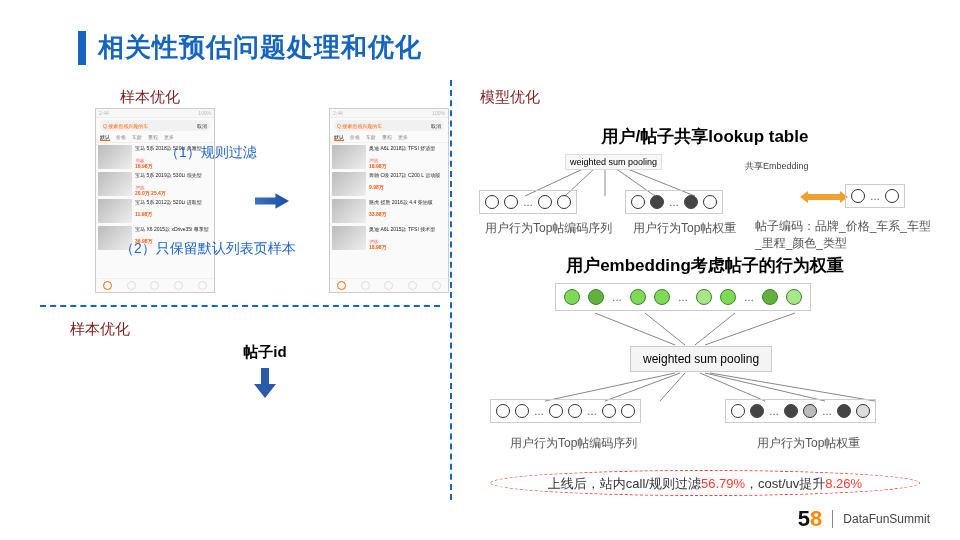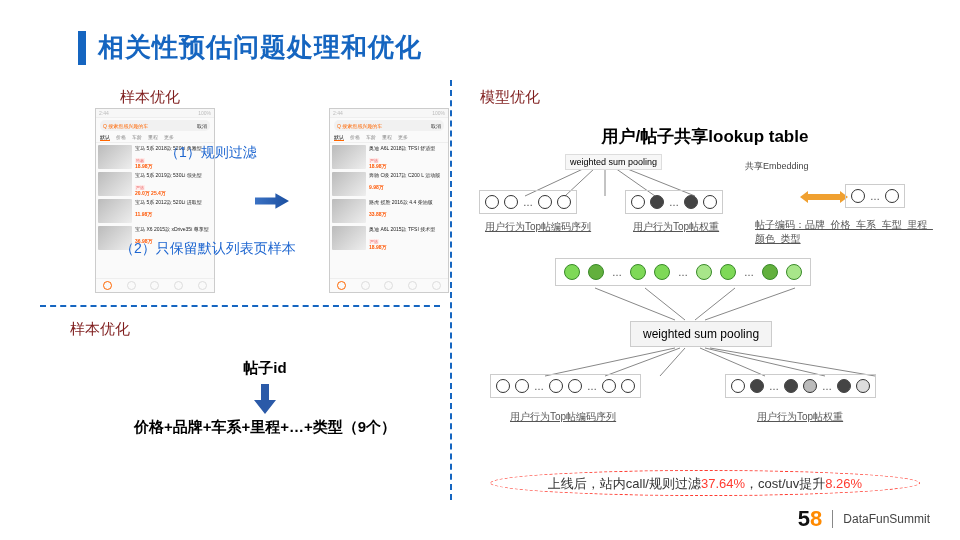--- a/index.html
+++ b/index.html
@@ -27,34 +27,34 @@
   .phone .row .info .t { font-size:5px; color:#222; line-height:6px; height:12px; overflow:hidden;}
   .phone .row .info .tags span{ background:#ffeceb; color:#e66; font-size:4px; padding:0 1px; margin-right:1px;}
   .phone .row .info .price{ color:#ff5500; font-size:5px; font-weight:bold;}
   .phone .bottom { height:14px; border-top:1px solid #eee; display:flex; justify-content:space-around; align-items:center;}
   .phone .bottom span{ width:9px; height:9px; border-radius:50%; border:1px solid #ddd;}
   .phone .bottom span.active{ border-color:#ff6600;}
   .arrow-right { width: 34px; height: 24px; display:flex; align-items:center; justify-content:center; }
   .arrow-right svg{ width:34px; height:20px;}
   .annot { position:absolute; font-size:14px; color:#1e66d0; font-weight:400; white-space:nowrap;}
   
-  .cold { position:absolute; left: 100px; top: 340px; width: 330px; text-align:center; font-weight:bold; font-size:15px;margin-top:16px; }
+  .cold { position:absolute; left: 100px; top: 340px; width: 330px; text-align:center; font-weight:bold; font-size:15px; }
   .cold .line { margin: 3px 0;}
   .down-arrow { margin: 6px auto; width:22px; height:28px;}
   
   .right { position:absolute; left: 475px; top: 105px; width: 460px; margin-top: 20px; }
   .right h3 { text-align:center; font-size:17px; font-weight:bold; margin-bottom:6px;}
   .diagram1 { position:relative; height: 100px;}
   .poolbox { position:absolute; left:90px; top:0; background:#f7f7f7; border:1px solid #ddd; font-size:9px; padding:2px 4px;}
   .share { position:absolute; left:270px; top:6px; font-size:9px; color:#444;}
   .nodegroup { position:absolute; border:1px solid #ccc; padding:4px 5px; display:flex; gap:5px; align-items:center;}
   .node { width:14px; height:14px; border-radius:50%; border:1.6px solid #333; background:#fff;}
   .node.dark{ background:#444; border-color:#444;}
   .dots{ font-size:10px; color:#444;}
-  .cap { font-size:10px; color:#555; position:absolute;text-decoration:underline;}
+  .cap { font-size:12px; color:#555; position:absolute;}
   .doublearrow { position:absolute; left:325px; top:36px; }
   
   .diagram2 { position:relative; height: 175px; margin-top:4px;}
   .outvec { position:absolute; left:80px; top:0; border:1px solid #ccc; padding:5px 8px; display:flex; gap:8px; align-items:center;}
   .gnode{ width:16px; height:16px; border-radius:50%; border:1.6px solid #3a8a2a; }
   .g1{ background:#7ed957;} .g2{ background:#62b03d;} .g3{ background:#a8e68a;}
   .poolbox2 { position:absolute; left:155px; top:63px; background:#f4f4f4; border:1px solid #ccc; font-size:12px; padding:5px 12px;}
   .ng2a { left:15px; top:116px;} .ng2b { left:250px; top:116px;}
   .cap2a { left:35px; top:152px;} .cap2b { left:282px; top:152px;}
   .result { position:absolute; left:475px; top:475px; width:460px; font-size:13px; color:#333; text-align:center; }
@@ -212,21 +212,20 @@
 <div class="annot" style="left:165px; top:144px;">（1）规则过滤</div>
 <div class="annot" style="left:120px; top:240px;">（2）只保留默认列表页样本</div>
 
 <div class="cold">
   <div class="line">帖子id</div>
   <div class="down-arrow">
     <svg viewBox="0 0 22 30">
         <polygon points="7,0 15,0 15,16 22,16 11,30 0,16 7,16" fill="#2b5aa8"></polygon>
       </svg>
   </div>
-  <div class="line">价格+品牌+车系+里程+…+类型（9个）</div>
 </div>
 
 <div class="right">
   <h3>用户/帖子共享lookup table</h3>
   <div class="diagram1">
     <svg style="position:absolute; left:0; top:0;" width="460" height="100">
       <line x1="50" y1="42" x2="110" y2="14"></line>
         <line x1="90" y1="42" x2="120" y2="14"></line>
         <line x1="130" y1="42" x2="130" y2="14"></line>
       <line x1="180" y1="42" x2="140" y2="14"></line>
@@ -256,20 +255,21 @@
     <div class="nodegroup" style="left:370px; top:30px;">
       <span class="node"></span>
         <span class="dots">…</span>
         <span class="node"></span>
     </div>
     <div class="cap" style="left:10px; top:66px;">用户行为Top帖编码序列</div>
     <div class="cap" style="left:158px; top:66px;">用户行为Top帖权重</div>
     <div class="cap" style="left:280px; top:64px;">帖子编码：品牌_价格_车系_车型_里程_颜色_类型</div>
   </div>
 
+  <h3>用户embedding考虑帖子的行为权重</h3>
   <div class="diagram2">
     <svg style="position:absolute;left:0;top:0" width="460" height="175">
       <line x1="120" y1="30" x2="200" y2="62"></line>
         <line x1="170" y1="30" x2="210" y2="62"></line>
       <line x1="260" y1="30" x2="220" y2="62"></line>
         <line x1="320" y1="30" x2="230" y2="62"></line>
       <line x1="70" y1="118" x2="200" y2="90"></line>
         <line x1="130" y1="118" x2="205" y2="90"></line>
         <line x1="185" y1="118" x2="210" y2="90"></line>
       <line x1="290" y1="118" x2="225" y2="90"></line>
@@ -310,20 +310,20 @@
       <span class="node dark"></span>
         <span class="node" style="background:#ddd"></span>
     </div>
     <div class="cap cap2a">用户行为Top帖编码序列</div>
     <div class="cap cap2b">用户行为Top帖权重</div>
   </div>
 </div>
 
 <div class="result-ellipse"></div>
 <div class="result">
-  <span>上线后，站内call/规则过滤</span><span class="red">37.64%</span><span>，cost/uv提升</span><span class="red">8.26%</span>
+  <span>上线后，站内call/规则过滤</span><span class="red">56.79%</span><span>，cost/uv提升</span><span class="red">8.26%</span>
 </div>
 
 <div class="footer">
   <span class="logo58"><span class="five">5</span><span class="eight">8</span></span>
   <span class="sep"></span>
   <span>DataFunSummit</span>
 </div>
 
 </body></html>

